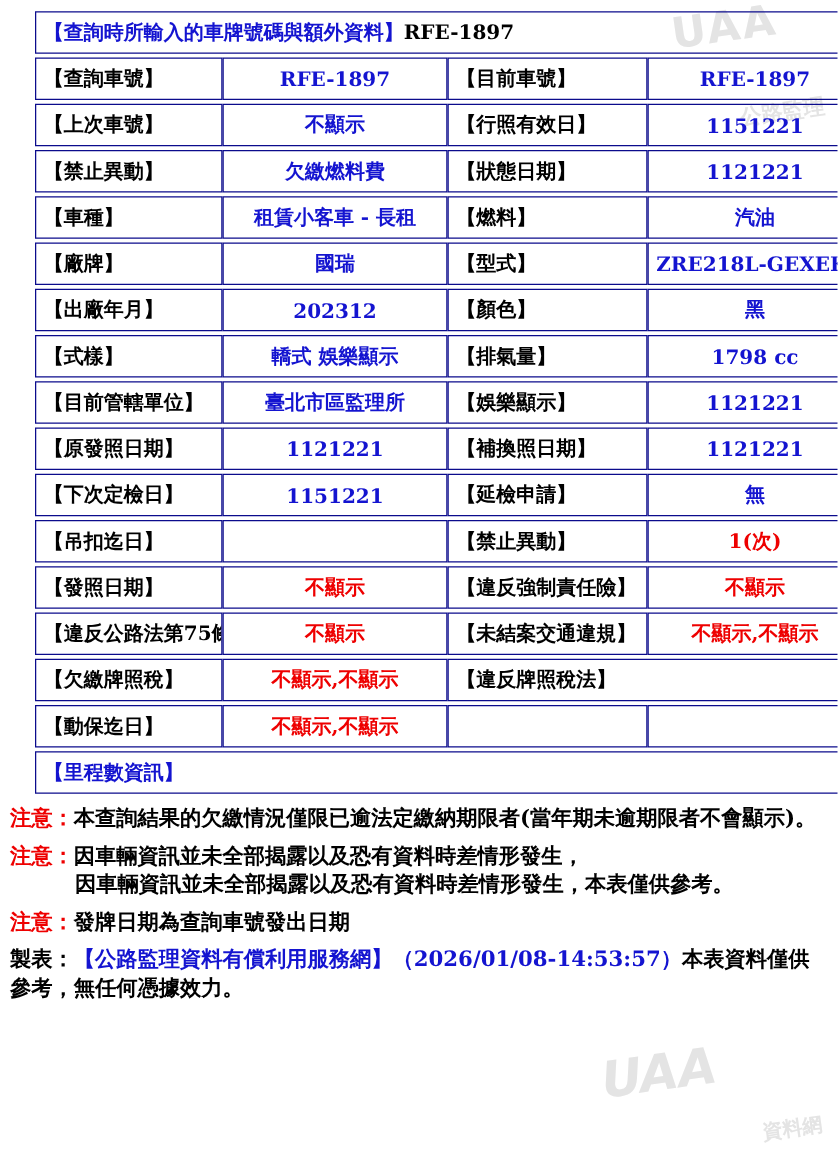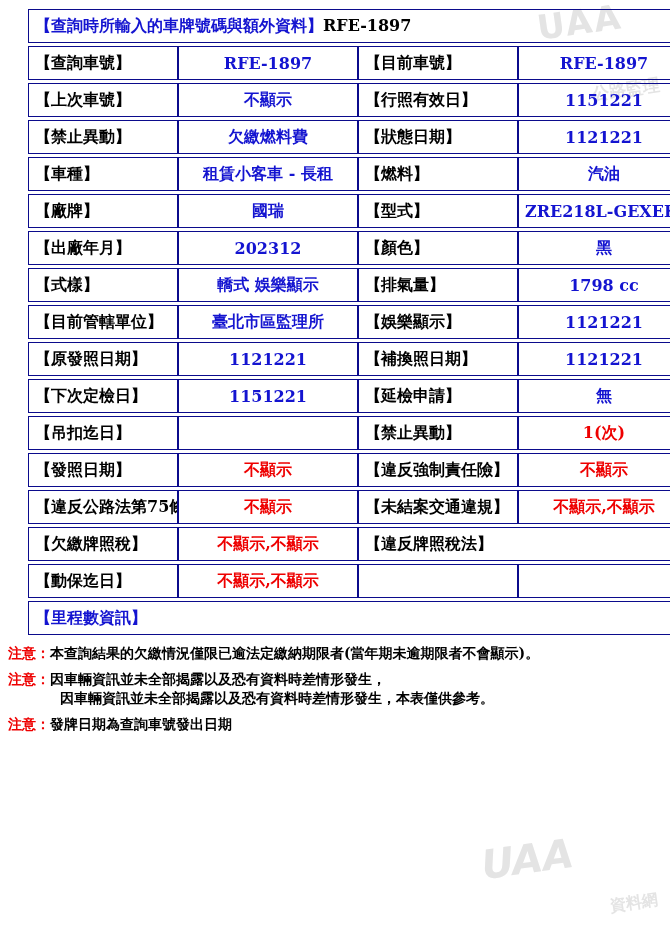--- a/index.html
+++ b/index.html
@@ -80,21 +80,21 @@
     font-weight: bold;
     margin-top: 10px;
   }
   .notes {
     position: relative;
     z-index: 1;
     margin-top: 6px;
     padding: 0 4px;
   }
   .note {
-    font-size: 14px;
+    font-size: 17px;
     line-height: 1.35;
     margin-bottom: 7px;
     color: #000000;
     font-weight: bold;
   }
   .note .kw { color: #ee0000; }
   .note-indent { padding-left: 56px; text-indent: -56px; }
   .note-last { margin-bottom: 0; }
   .note .blue { color: #1414d0; }
 </style>
@@ -238,15 +238,18 @@
     <div class="note note-indent">
       <span class="kw">注意：</span><span>本查詢結果的欠繳情況僅限已逾法定繳納期限者(當年期未逾期限者不會顯示)。</span>
     </div>
     <div class="note">
       <span class="kw">注意：</span><span>因車輛資訊並未全部揭露以及恐有資料時差情形發生，</span>
       <div style="padding-left:52px">因車輛資訊並未全部揭露以及恐有資料時差情形發生，本表僅供參考。</div>
     </div>
     <div class="note">
       <span class="kw">注意：</span><span>發牌日期為查詢車號發出日期</span>
     </div>
+    <div class="note note-last">
+      <span>製表：</span><span class="blue">【公路監理資料有償利用服務網】</span><span class="blue">（2026/01/08-14:53:57）</span><span>本表資料僅供參考，無任何憑據效力。</span>
+    </div>
   </div>
 
 </div>
 
 </body></html>

